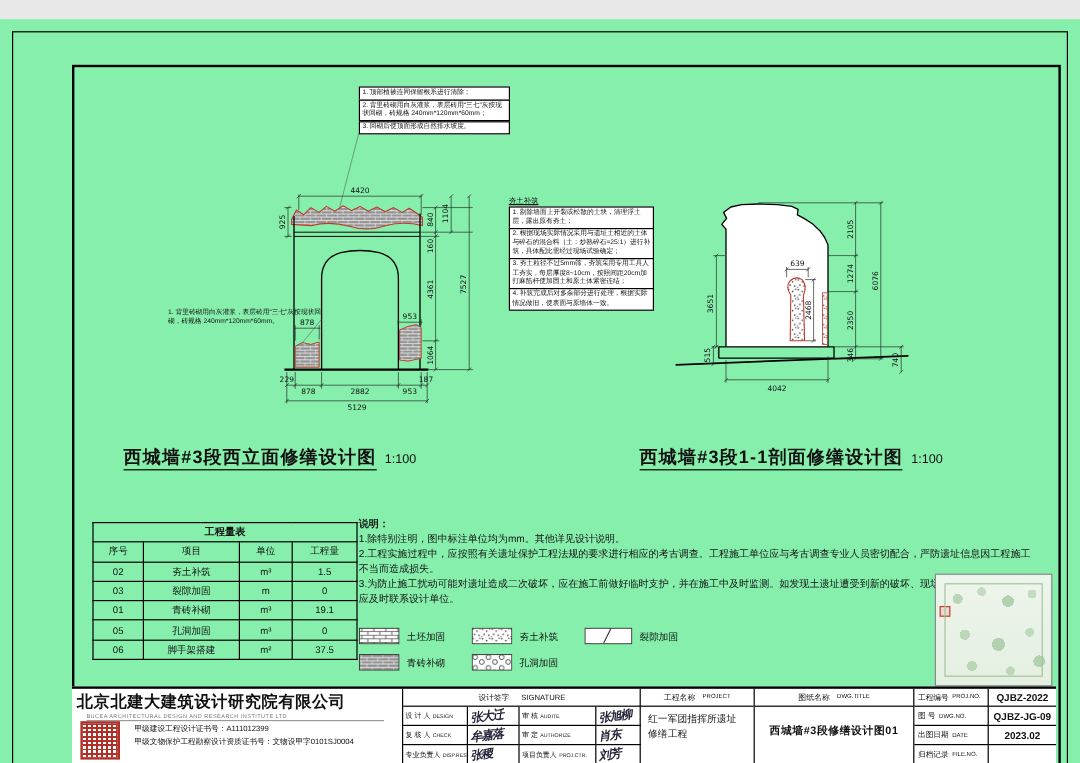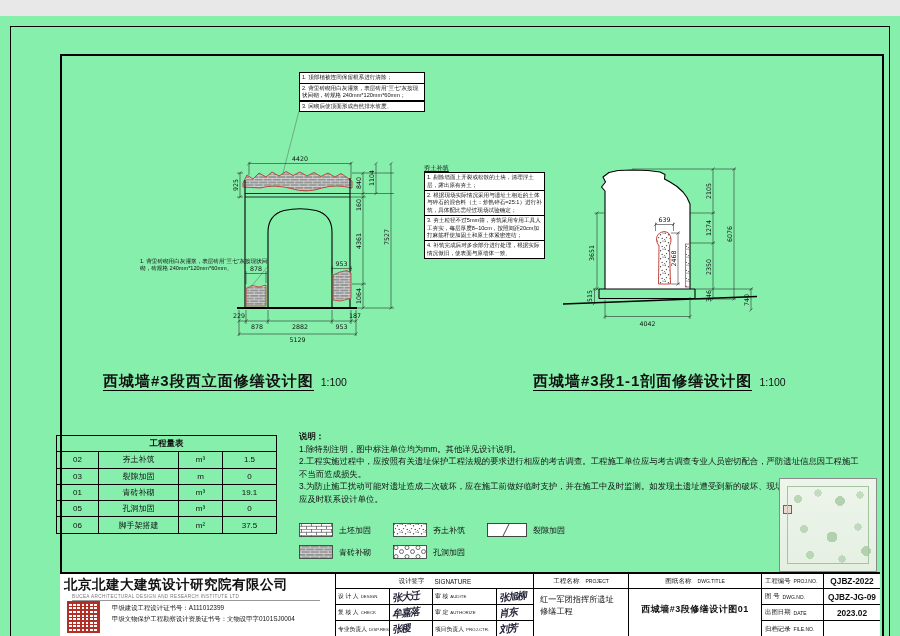--- a/index.html
+++ b/index.html
@@ -12,21 +12,21 @@
   
   .annbox{position:absolute;font-size:5.6px;line-height:1.3;color:#111;}
   .annbox .cell{border:0.7px solid #000;padding:1px 2px;background:#fff;margin-top:-0.7px;}
   .sidenote{position:absolute;font-size:5.6px;line-height:1.3;width:128px;}
   .notes-title{font-size:6.2px;text-decoration:underline;margin-bottom:1px;}
   
   .dtitle-wrap{position:absolute;white-space:nowrap;}
   .dtitle{font-size:15px;font-weight:700;letter-spacing:1px;border-bottom:1.6px solid #000;padding-bottom:1px;}
   .dscale{font-size:10.5px;margin-left:7px;}
   
-  table.qty{position:absolute;left:56px;top:419px;border-collapse:collapse;font-size:8px;}
+  table.qty{position:absolute;left:77px;top:419px;border-collapse:collapse;font-size:8px;}
   table.qty td{border:1px solid #000;text-align:center;height:15.3px;padding:0 2px;}
   table.qty .ttl{font-weight:700;font-size:8.5px;}
   table.qty{border:1.5px solid #000;}
   
   .notes{position:absolute;left:299px;top:414px;width:565px;font-size:8.4px;line-height:1.5;}
   .notes .nt{margin:0;}
   
   .legend{position:absolute;left:299px;top:503px;}
   .leg-row{display:flex;align-items:center;height:22px;}
   .leg-item{display:flex;align-items:center;margin-right:22px;}
@@ -230,20 +230,26 @@
         <col style="width:42px">
         <col style="width:80px">
         <col style="width:44px">
         <col style="width:54px">
       </colgroup>
     <tbody>
         <tr>
           <td class="ttl" colspan="4">工程量表</td>
         </tr>
     <tr>
+      <td>序号</td>
+      <td>项目</td>
+      <td>单位</td>
+      <td>工程量</td>
+    </tr>
+    <tr>
       <td>02</td>
           <td>夯土补筑</td>
       <td>m³</td>
           <td>1.5</td>
         </tr>
     <tr>
       <td>03</td>
           <td>裂隙加固</td>
       <td>m</td>
           <td>0</td>

